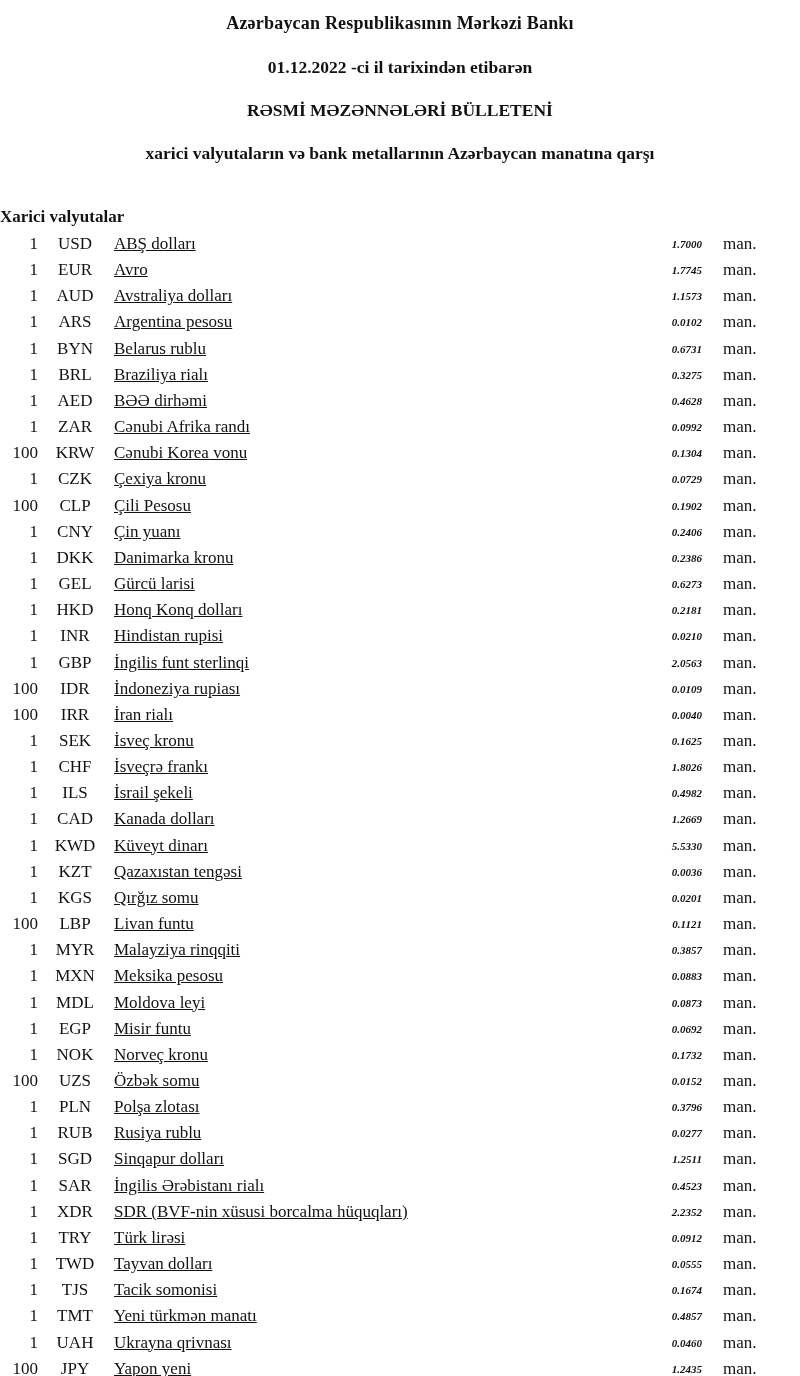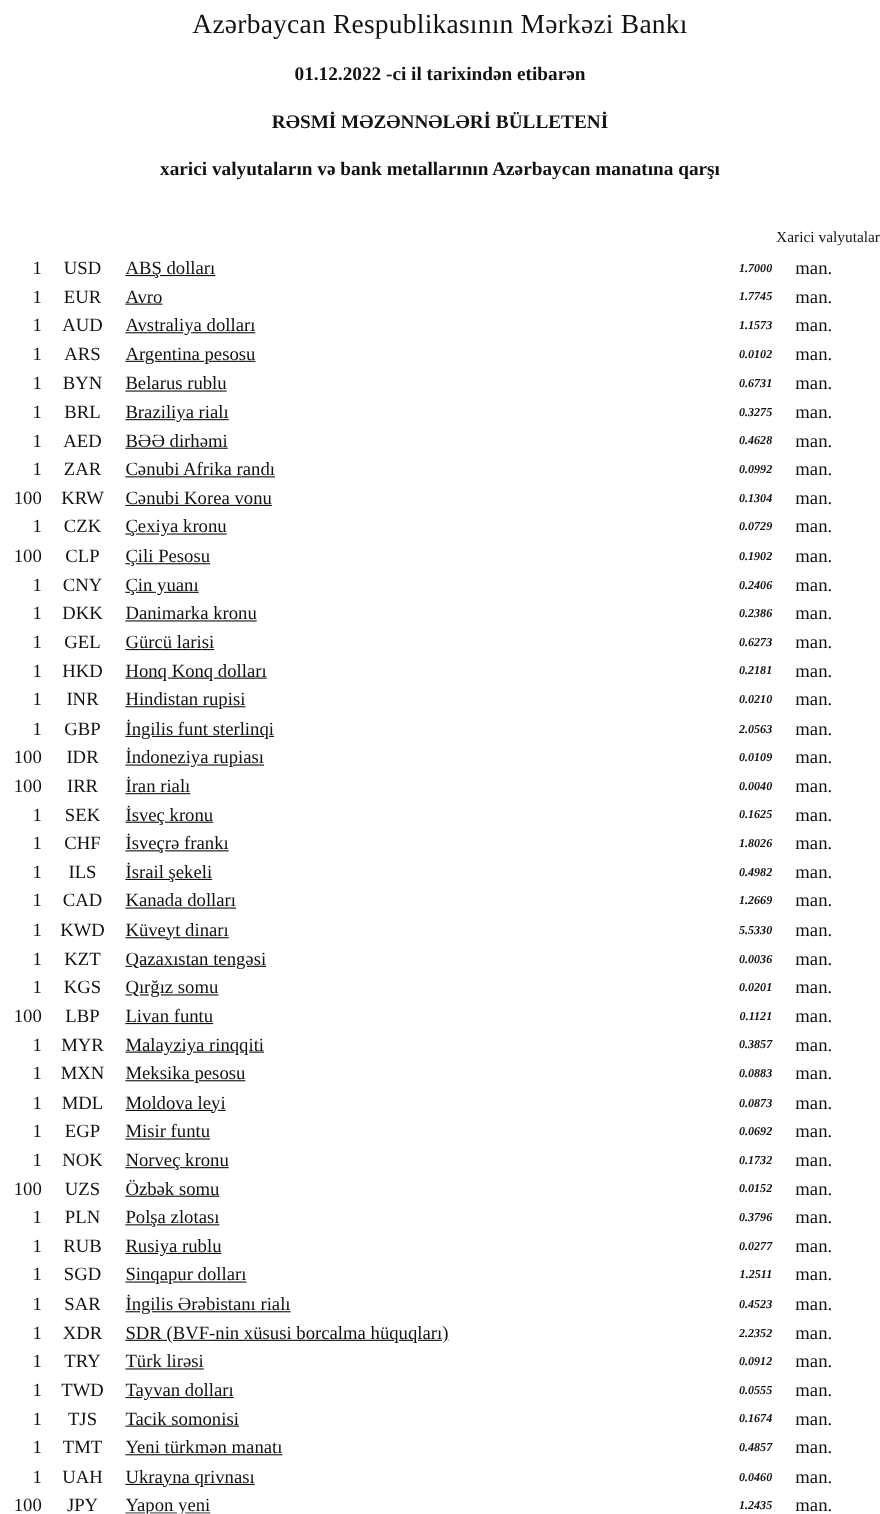--- a/index.html
+++ b/index.html
@@ -7,38 +7,38 @@
     width: 800px;
     height: 1376px;
     font-family: "Liberation Serif", "DejaVu Serif", serif;
     color: #121212;
     -webkit-font-smoothing: antialiased;
   }
   .page { width: 800px; height: 1376px; overflow: hidden; }
 
   .header { text-align: center; padding-top: 8px; }
   .title {
-    font-size: 25px;
-    font-weight: 400;
+    font-size: 18px;
+    font-weight: 700;
     line-height: 30px;
     letter-spacing: 0.2px;
   }
   .header-lines { margin-top: 9px; }
   .subline {
     font-size: 17.5px;
     font-weight: 700;
     line-height: 28px;
     margin-top: 15px;
   }
 
   .section-title {
     margin-top: 36px;
-    text-align: right;
-    font-size: 14px;
-    font-weight: 400;
+    text-align: left;
+    font-size: 17px;
+    font-weight: 700;
     line-height: 28px;
   }
 
   .rates { margin-top: 0; }
   .row {
     display: grid;
     grid-template-columns: 38px 74px 497px 93px auto;
     line-height: 26.15px;
     font-size: 17px;
     white-space: nowrap;

